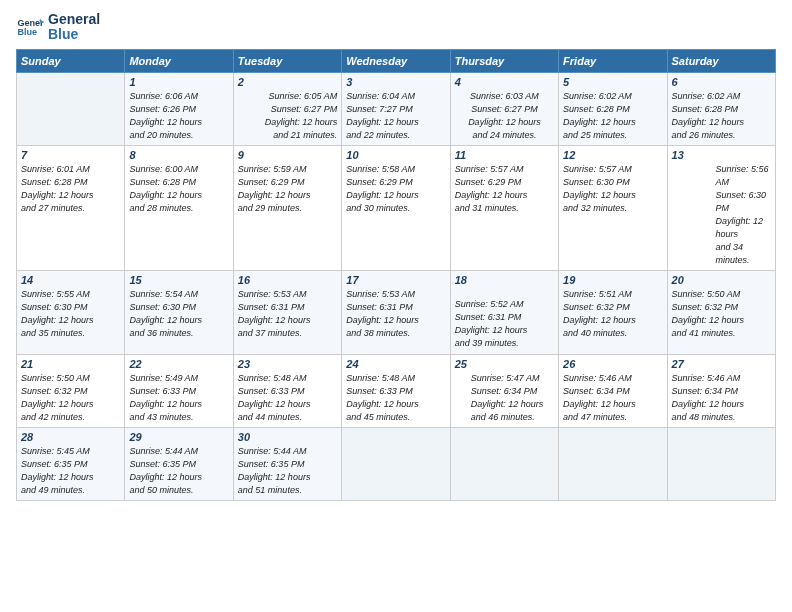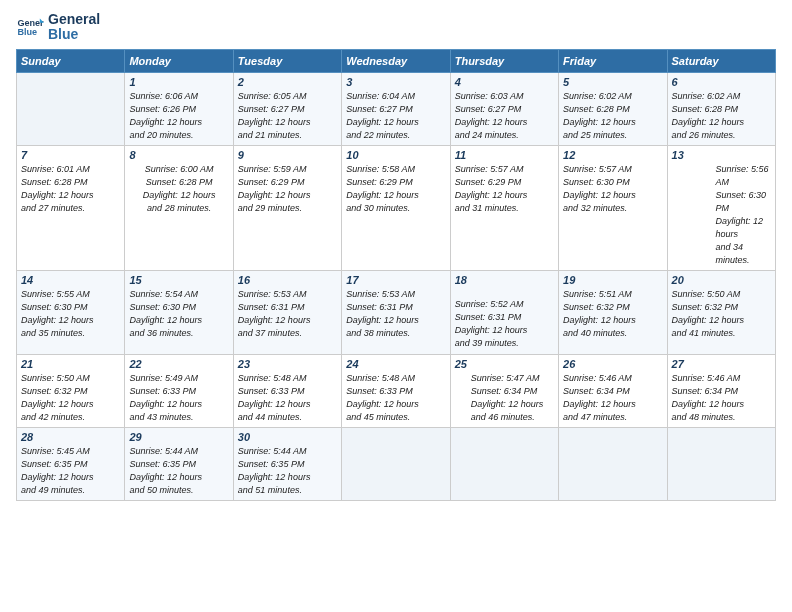--- a/index.html
+++ b/index.html
@@ -132,35 +132,35 @@
           <td class="empty"></td>
           <td>
             <span class="day-num">1</span>
             <div class="day-info" style="white-space: pre-line;">Sunrise: 6:06 AM
 Sunset: 6:26 PM
 Daylight: 12 hours
 and 20 minutes.</div>
           </td>
           <td>
             <span class="day-num">2</span>
-            <div class="day-info" style="white-space: pre-line;">Sunrise: 6:05 AM
+            <div class="day-info" style="white-space: pre-line; text-align: right;">Sunrise: 6:05 AM
 Sunset: 6:27 PM
 Daylight: 12 hours
 and 21 minutes.</div>
           </td>
           <td>
             <span class="day-num">3</span>
             <div class="day-info" style="white-space: pre-line;">Sunrise: 6:04 AM
-Sunset: 6:27 PM
+Sunset: 7:27 PM
 Daylight: 12 hours
 and 22 minutes.</div>
           </td>
           <td>
             <span class="day-num">4</span>
-            <div class="day-info" style="white-space: pre-line;">Sunrise: 6:03 AM
+            <div class="day-info" style="white-space: pre-line; text-align: center;">Sunrise: 6:03 AM
 Sunset: 6:27 PM
 Daylight: 12 hours
 and 24 minutes.</div>
           </td>
           <td>
             <span class="day-num">5</span>
             <div class="day-info" style="white-space: pre-line;">Sunrise: 6:02 AM
 Sunset: 6:28 PM
 Daylight: 12 hours
 and 25 minutes.</div>
@@ -176,21 +176,21 @@
         <tr>
           <td>
             <span class="day-num">7</span>
             <div class="day-info" style="white-space: pre-line;">Sunrise: 6:01 AM
 Sunset: 6:28 PM
 Daylight: 12 hours
 and 27 minutes.</div>
           </td>
           <td>
             <span class="day-num">8</span>
-            <div class="day-info" style="white-space: pre-line; text-align: center;">Sunrise: 6:00 AM
+            <div class="day-info" style="white-space: pre-line;">Sunrise: 6:00 AM
 Sunset: 6:28 PM
 Daylight: 12 hours
 and 28 minutes.</div>
           </td>
           <td>
             <span class="day-num">9</span>
             <div class="day-info" style="white-space: pre-line;">Sunrise: 5:59 AM
 Sunset: 6:29 PM
 Daylight: 12 hours
 and 29 minutes.</div>

